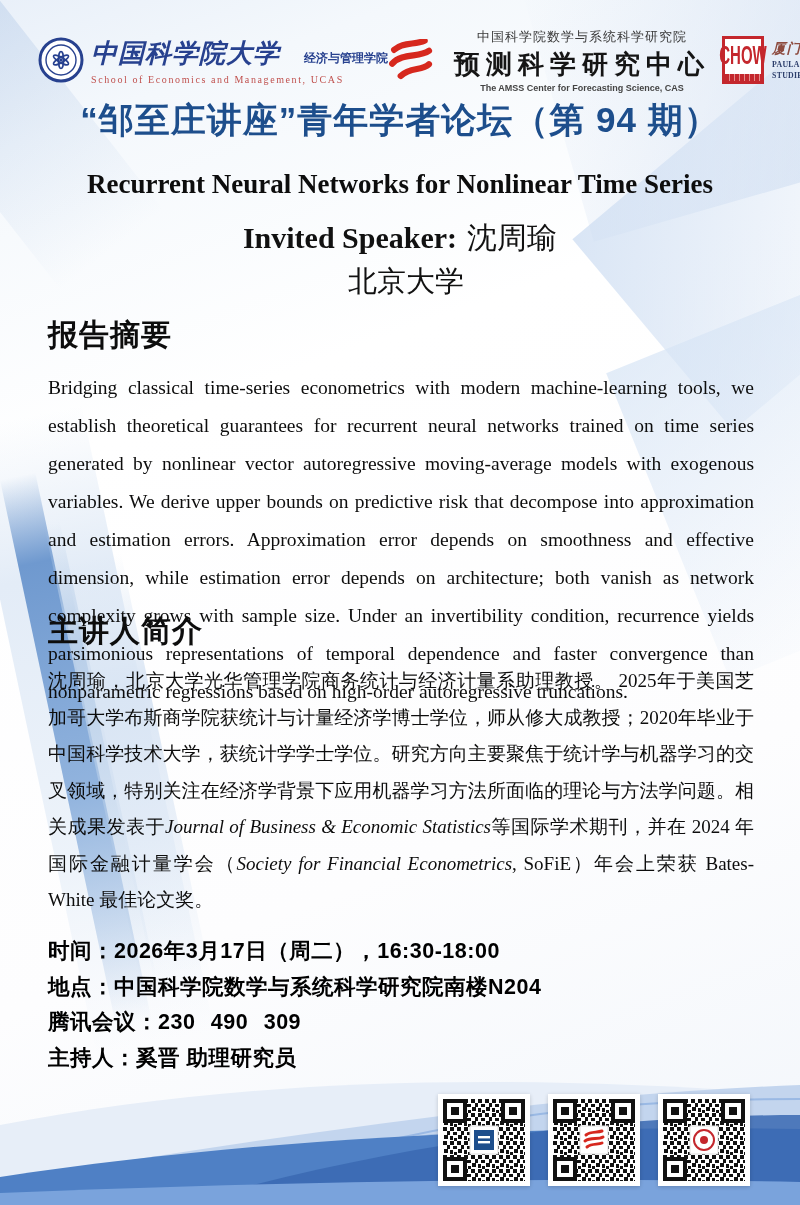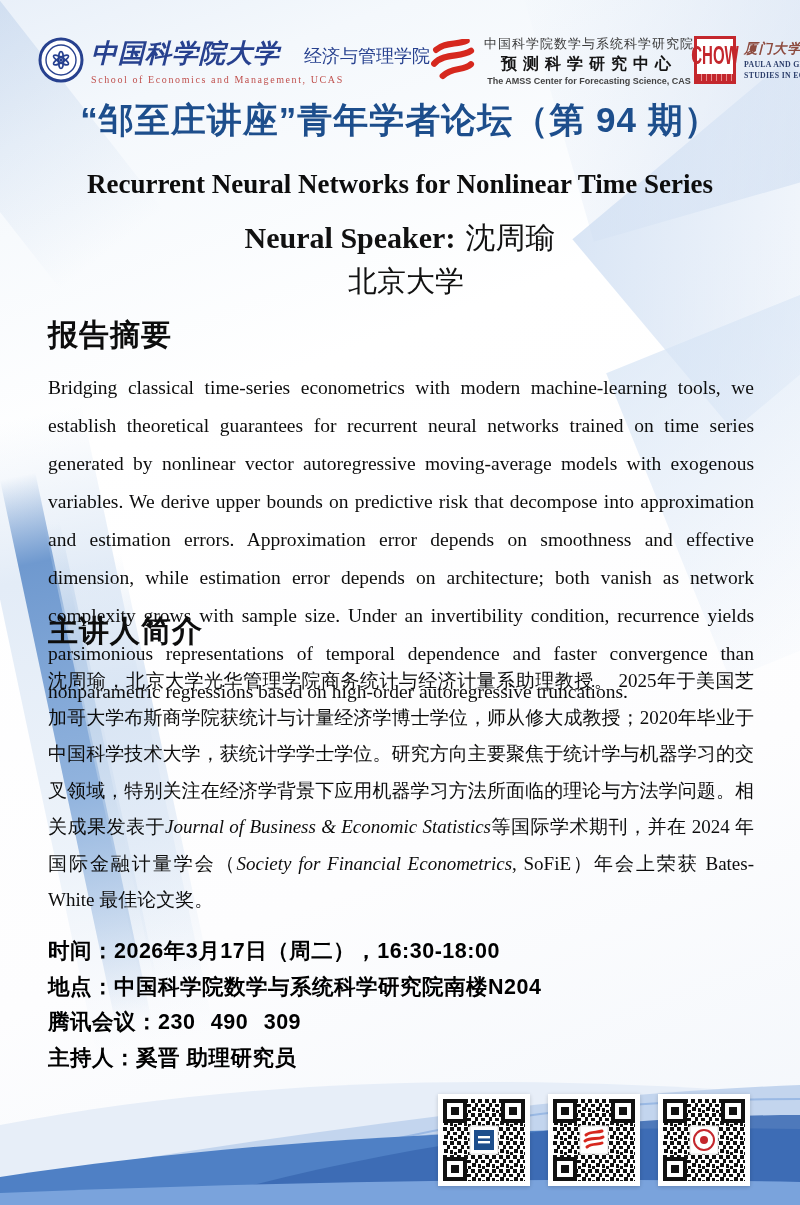--- a/index.html
+++ b/index.html
@@ -16,26 +16,26 @@
   .band-wide{top:430px;left:-36px;width:120px;height:640px;background:linear-gradient(180deg,rgba(227,236,247,0),#e3ecf7 25%,#edf3fa 70%,rgba(237,243,250,0));transform:rotate(-12deg);transform-origin:top left;}
   .band-1{top:480px;left:0px;width:36px;height:590px;background:linear-gradient(180deg,rgba(111,153,207,0),#6f99cf 15%,#92b4de 55%,rgba(146,180,222,0) 95%);transform:rotate(-12deg);transform-origin:top left;}
   .band-2{top:525px;left:44px;width:16px;height:520px;background:linear-gradient(180deg,rgba(185,207,233,0),#b9cfe9 25%,rgba(185,207,233,0) 90%);transform:rotate(-12deg);transform-origin:top left;}
   .band-3{top:565px;left:66px;width:56px;height:470px;background:linear-gradient(180deg,rgba(217,229,244,0),#d9e5f4 30%,rgba(217,229,244,0) 92%);transform:rotate(-12deg);transform-origin:top left;}
 
   .logos{position:absolute;top:28px;left:38px;right:28px;height:64px;display:flex;justify-content:space-between;align-items:center;z-index:2;}
   .logo{display:flex;align-items:center;}
   .emblem{width:46px;height:46px;flex:0 0 auto;margin-right:7px;}
   .ucas-text .row1{display:flex;align-items:baseline;gap:24px;}
   .ucas-cn{font-family:"Liberation Serif",serif;font-style:italic;font-weight:bold;font-size:26px;color:#27418f;letter-spacing:1px;white-space:nowrap;}
-  .ucas-dept{font-size:18px;font-weight:normal;color:#27418f;white-space:nowrap;}
+  .ucas-dept{font-size:12px;font-weight:bold;color:#27418f;white-space:nowrap;}
   .ucas-en{font-family:"Liberation Serif",serif;font-size:10px;color:#c0504d;letter-spacing:1.6px;margin-top:3px;white-space:nowrap;}
   .amss-glyph{width:46px;height:42px;margin-right:8px;flex:0 0 auto;}
   .amss-text{text-align:center;}
   .amss-l1{font-size:13px;color:#3a3a3a;letter-spacing:1px;white-space:nowrap;}
-  .amss-l2{font-family:Liberation Serif, serif;font-size:16px;font-weight:bold;color:#151515;letter-spacing:6px;margin:1px 4px;white-space:nowrap;}
+  .amss-l2{font-family:Liberation Serif, serif;font-size:26px;font-weight:bold;color:#151515;letter-spacing:6px;margin:1px 12px;white-space:nowrap;}
   .amss-l3{font-size:9px;font-weight:bold;color:#444;white-space:nowrap;}
   .chow-box{width:42px;height:48px;border:3px solid #c4272d;background:#fff;margin-right:8px;flex:0 0 auto;display:flex;flex-direction:column;align-items:center;box-sizing:border-box;}
   .chow-word{font-weight:bold;color:#c4272d;font-size:15px;letter-spacing:0;transform:scaleY(1.7);margin-top:7px;}
   .chow-strip{width:100%;height:7px;margin-top:auto;background:repeating-linear-gradient(90deg,#c4272d 0 4px,#e48d8d 4px 5px);}
   .chow-cn{font-family:"Liberation Serif",serif;font-style:italic;font-weight:bold;font-size:13.5px;color:#8d4b3f;letter-spacing:1px;white-space:nowrap;}
   .chow-en{font-family:"Liberation Serif",serif;font-size:7.8px;font-weight:bold;color:#2c3e6b;letter-spacing:.3px;margin-top:2px;white-space:nowrap;}
 
   .title-cn{position:absolute;top:97px;left:0;right:0;margin:0;text-align:center;font-size:35px;font-weight:bold;color:#1d4e8c;letter-spacing:1px;z-index:2;}
   .title-en{position:absolute;top:169px;left:0;right:0;margin:0;text-align:center;font-family:"Liberation Serif",serif;font-size:27px;font-weight:bold;color:#0d0d0d;z-index:2;}
   .speaker{position:absolute;top:218px;left:0;right:0;text-align:center;font-family:"Liberation Serif",serif;font-size:30px;z-index:2;}
@@ -132,21 +132,21 @@
         <div class="chow-cn">厦门大学邹至庄经济研究院</div>
         <div class="chow-en">PAULA AND GREGORY CHOW INSTITUTE FOR</div>
         <div class="chow-en">STUDIES IN ECONOMICS, XIAMEN UNIVERSITY</div>
       </div>
     </div>
   </header>
 
   <h1 class="title-cn">“邹至庄讲座”青年学者论坛（第 94 期）</h1>
   <h2 class="title-en">Recurrent Neural Networks for Nonlinear Time Series</h2>
   <div class="speaker">
-    <span class="label">Neural Speaker:</span><span class="name">沈周瑜</span>
+    <span class="label">Invited Speaker:</span><span class="name">沈周瑜</span>
   </div>
   <div class="affiliation">北京大学</div>
 
   <h3 class="sec-heading abstract-heading">报告摘要</h3>
   <p class="abstract-body">Bridging classical time-series econometrics with modern machine-learning tools, we establish theoretical guarantees for recurrent neural networks trained on time series generated by nonlinear vector autoregressive moving-average models with exogenous variables. We derive upper bounds on predictive risk that decompose into approximation and estimation errors. Approximation error depends on smoothness and effective dimension, while estimation error depends on architecture; both vanish as network complexity grows with sample size. Under an invertibility condition, recurrence yields parsimonious representations of temporal dependence and faster convergence than nonparametric regressions based on high-order autoregressive truncations.</p>
 
   <h3 class="sec-heading bio-heading">主讲人简介</h3>
   <p class="bio-body"><span>沈周瑜，北京大学光华管理学院商务统计与经济计量系助理教授。 2025年于美国芝加哥大学布斯商学院获统计与计量经济学博士学位，师从修大成教授；2020年毕业于中国科学技术大学，获统计学学士学位。研究方向主要聚焦于统计学与机器学习的交叉领域，特别关注在经济学背景下应用机器学习方法所面临的理论与方法学问题。相关成果发表于</span><span class="italic">Journal of Business &amp; Economic Statistics</span><span>等国际学术期刊，并在 2024 年国际金融计量学会（</span><span class="italic">Society for Financial Econometrics</span><span>, SoFiE）年会上荣获 Bates-White 最佳论文奖。</span></p>
 
   <div class="details">

